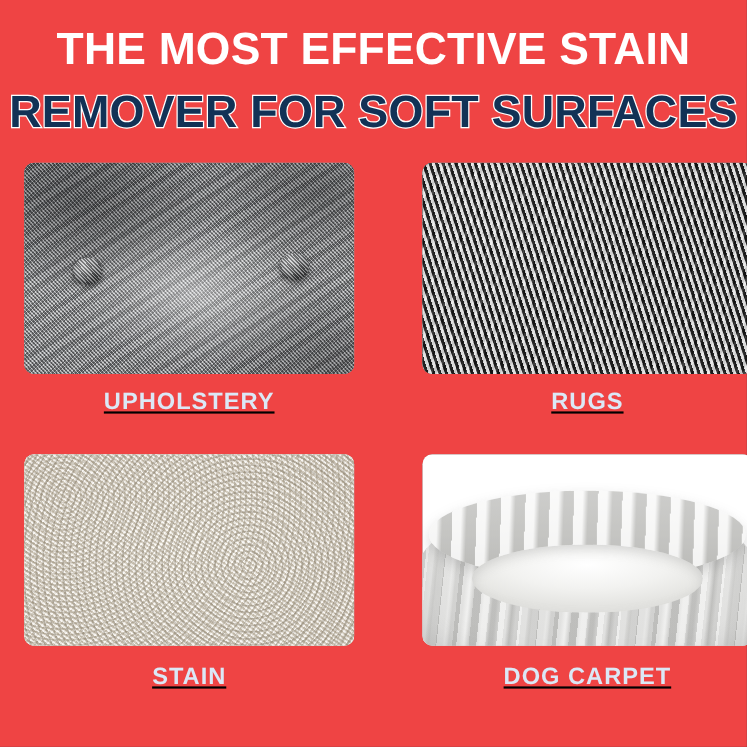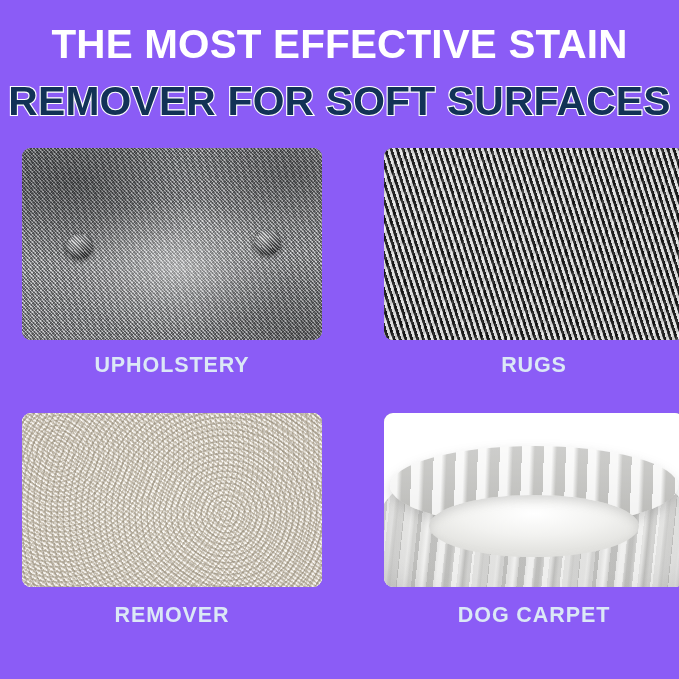--- a/index.html
+++ b/index.html
@@ -4,21 +4,21 @@
 <style>
   html, body {
     margin: 0;
     padding: 0;
     background: #0f2c4d;
   }
   #infographic {
     position: relative;
     width: 679px;
     height: 679px;
-    background: #8b5cf6;
+    background: #ef4444;
     overflow: hidden;
     font-family: "Liberation Sans", sans-serif;
     -webkit-font-smoothing: antialiased;
   }
 
   
   .headline {
     position: absolute;
     left: 0;
     top: 22px;
@@ -53,20 +53,21 @@
   .tile-grid {
     position: absolute;
     left: 22px;
     top: 148px;
     width: 635px;
     height: 492px;
   }
   .tile {
     position: absolute;
     width: 300px;
+    text-decoration: underline;
   }
   .tile.col-left  { left: 0; }
   .tile.col-right { left: 335px; padding-left: 27px; }
   .tile.row-top    { top: 0; }
   .tile.row-bottom { top: 265px; }
 
   .tile-image {
     position: relative;
     width: 300px;
     height: 192px;
@@ -221,21 +222,21 @@
       <div class="tile-image">
         <div class="tex-rug"></div>
       </div>
       <div class="tile-label">RUGS</div>
     </div>
 
     <div class="tile col-left row-bottom">
       <div class="tile-image">
         <div class="tex-carpet"></div>
       </div>
-      <div class="tile-label">REMOVER</div>
+      <div class="tile-label">STAIN</div>
     </div>
 
     <div class="tile col-right row-bottom">
       <div class="tile-image">
         <div class="tex-bedding">
           <div class="bed-wrap">
             <div class="bed-outer"></div>
             <div class="bed-rim"></div>
             <div class="bed-inner"></div>
           </div>

